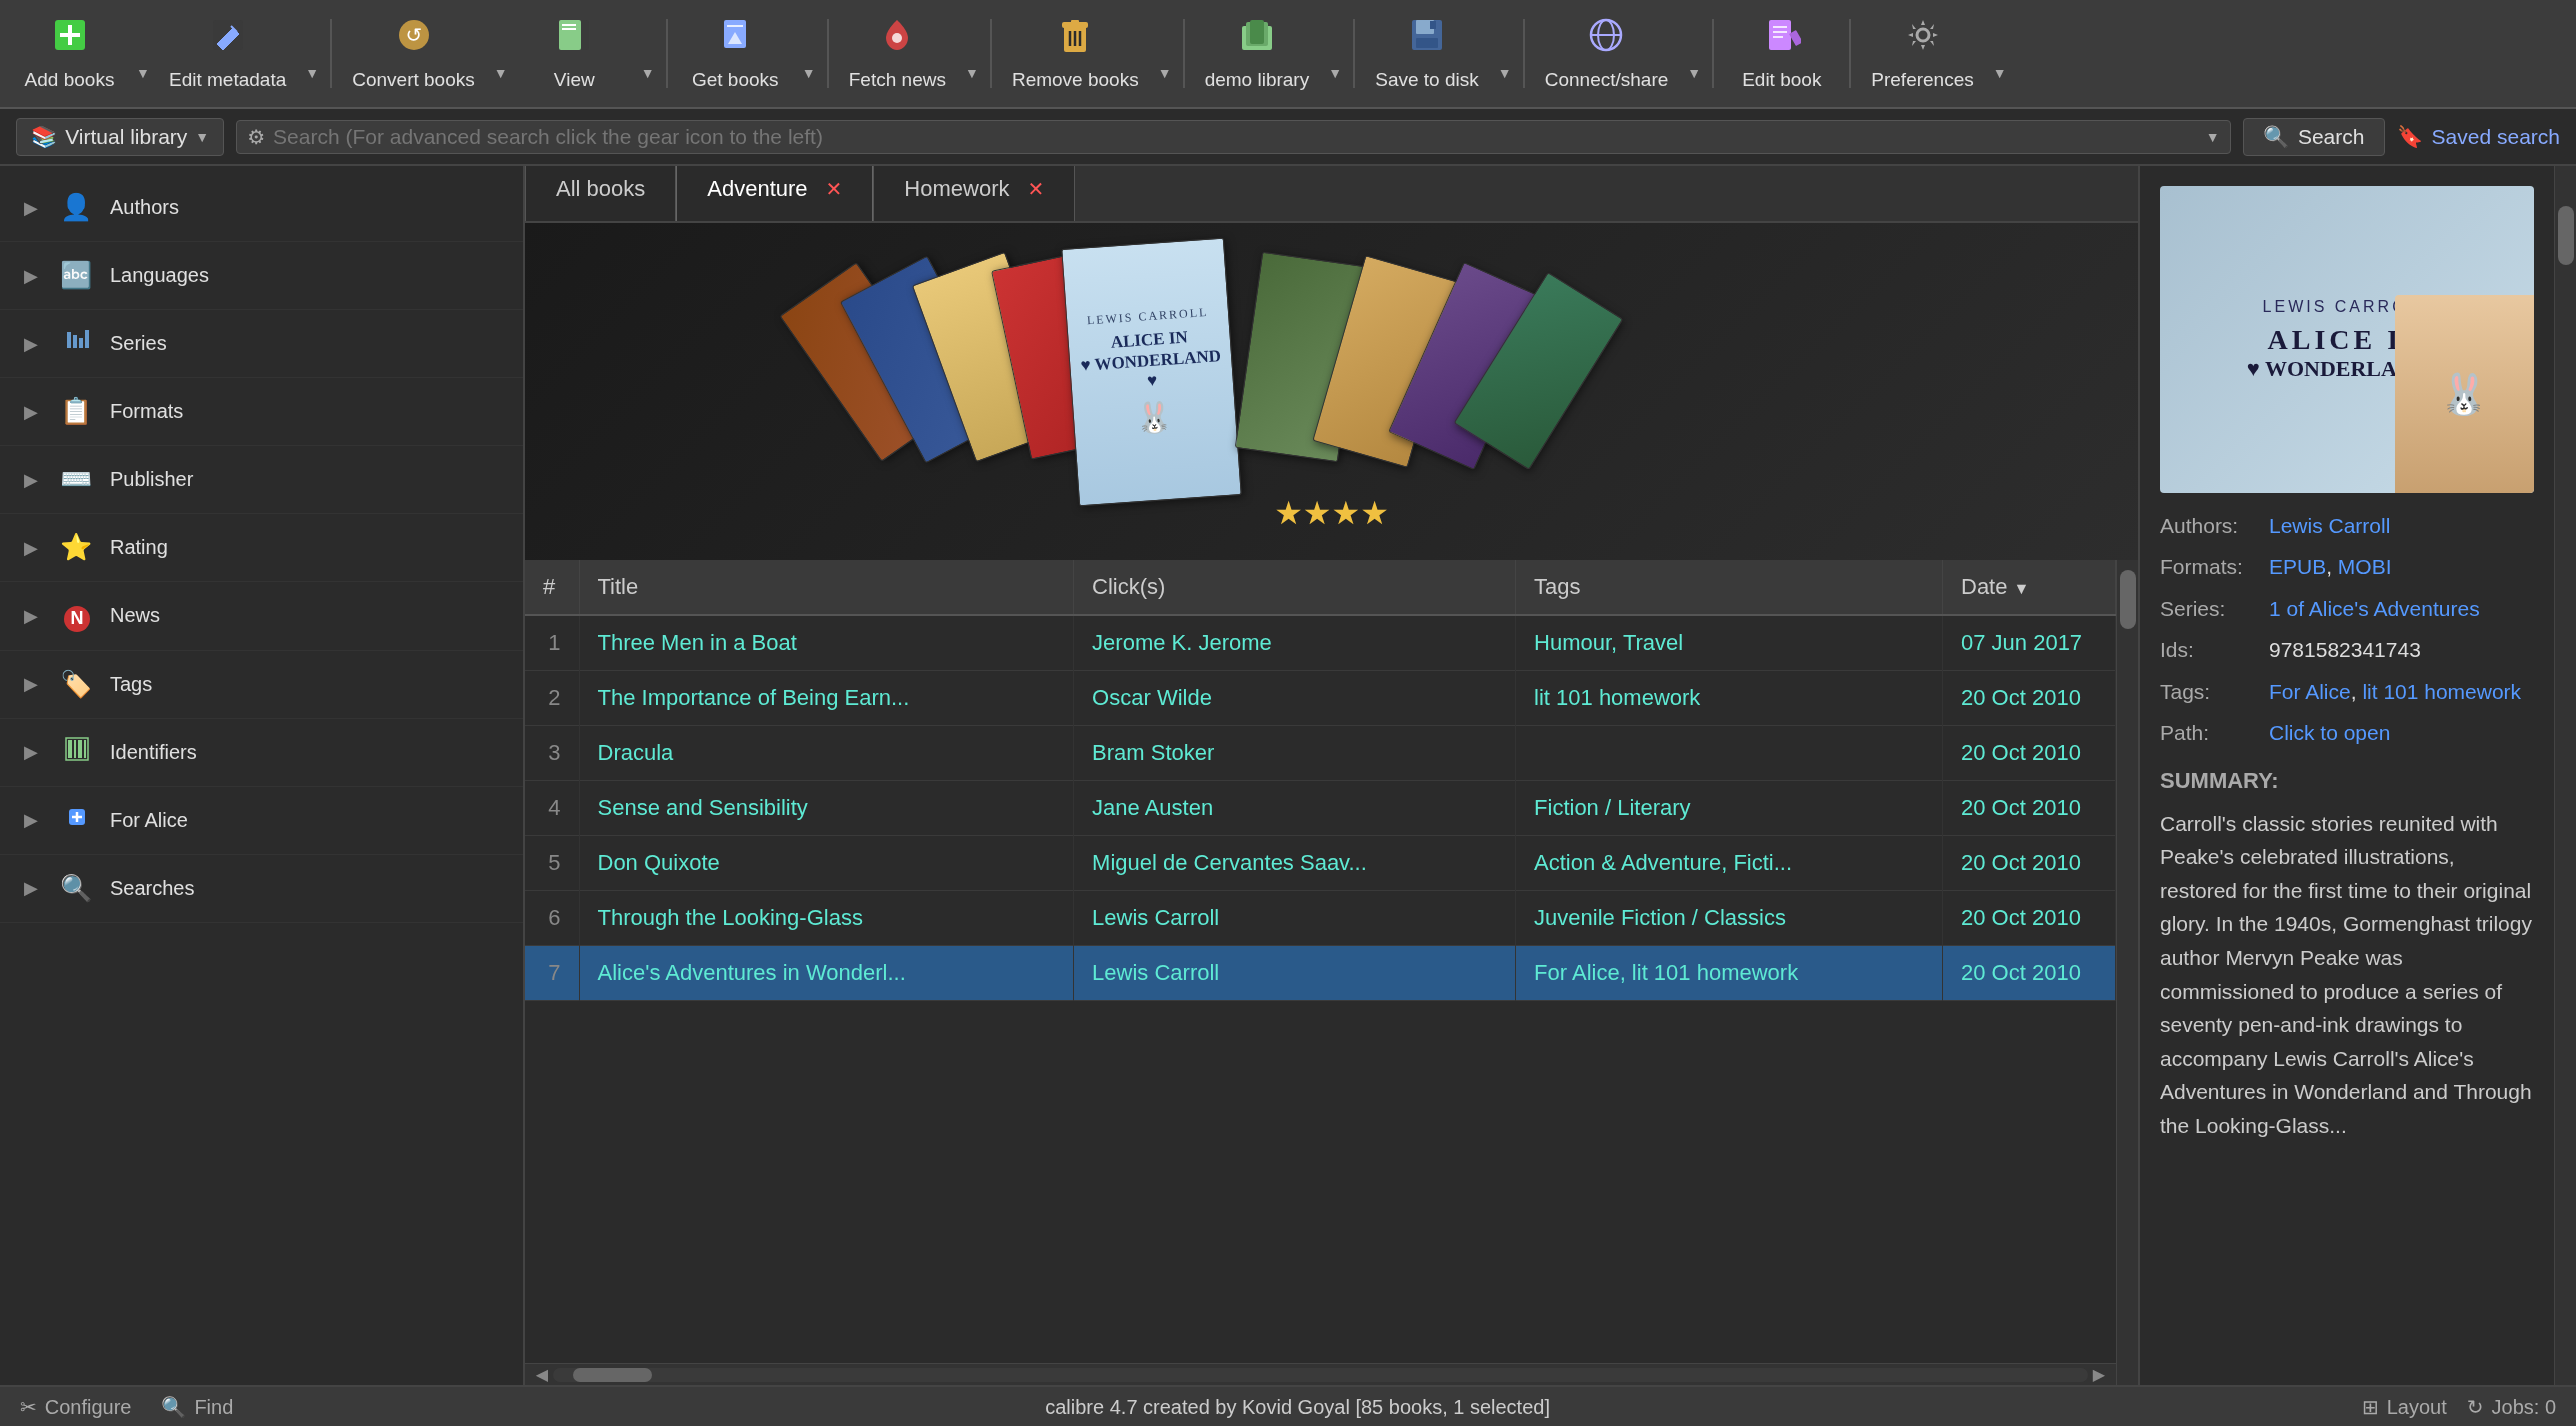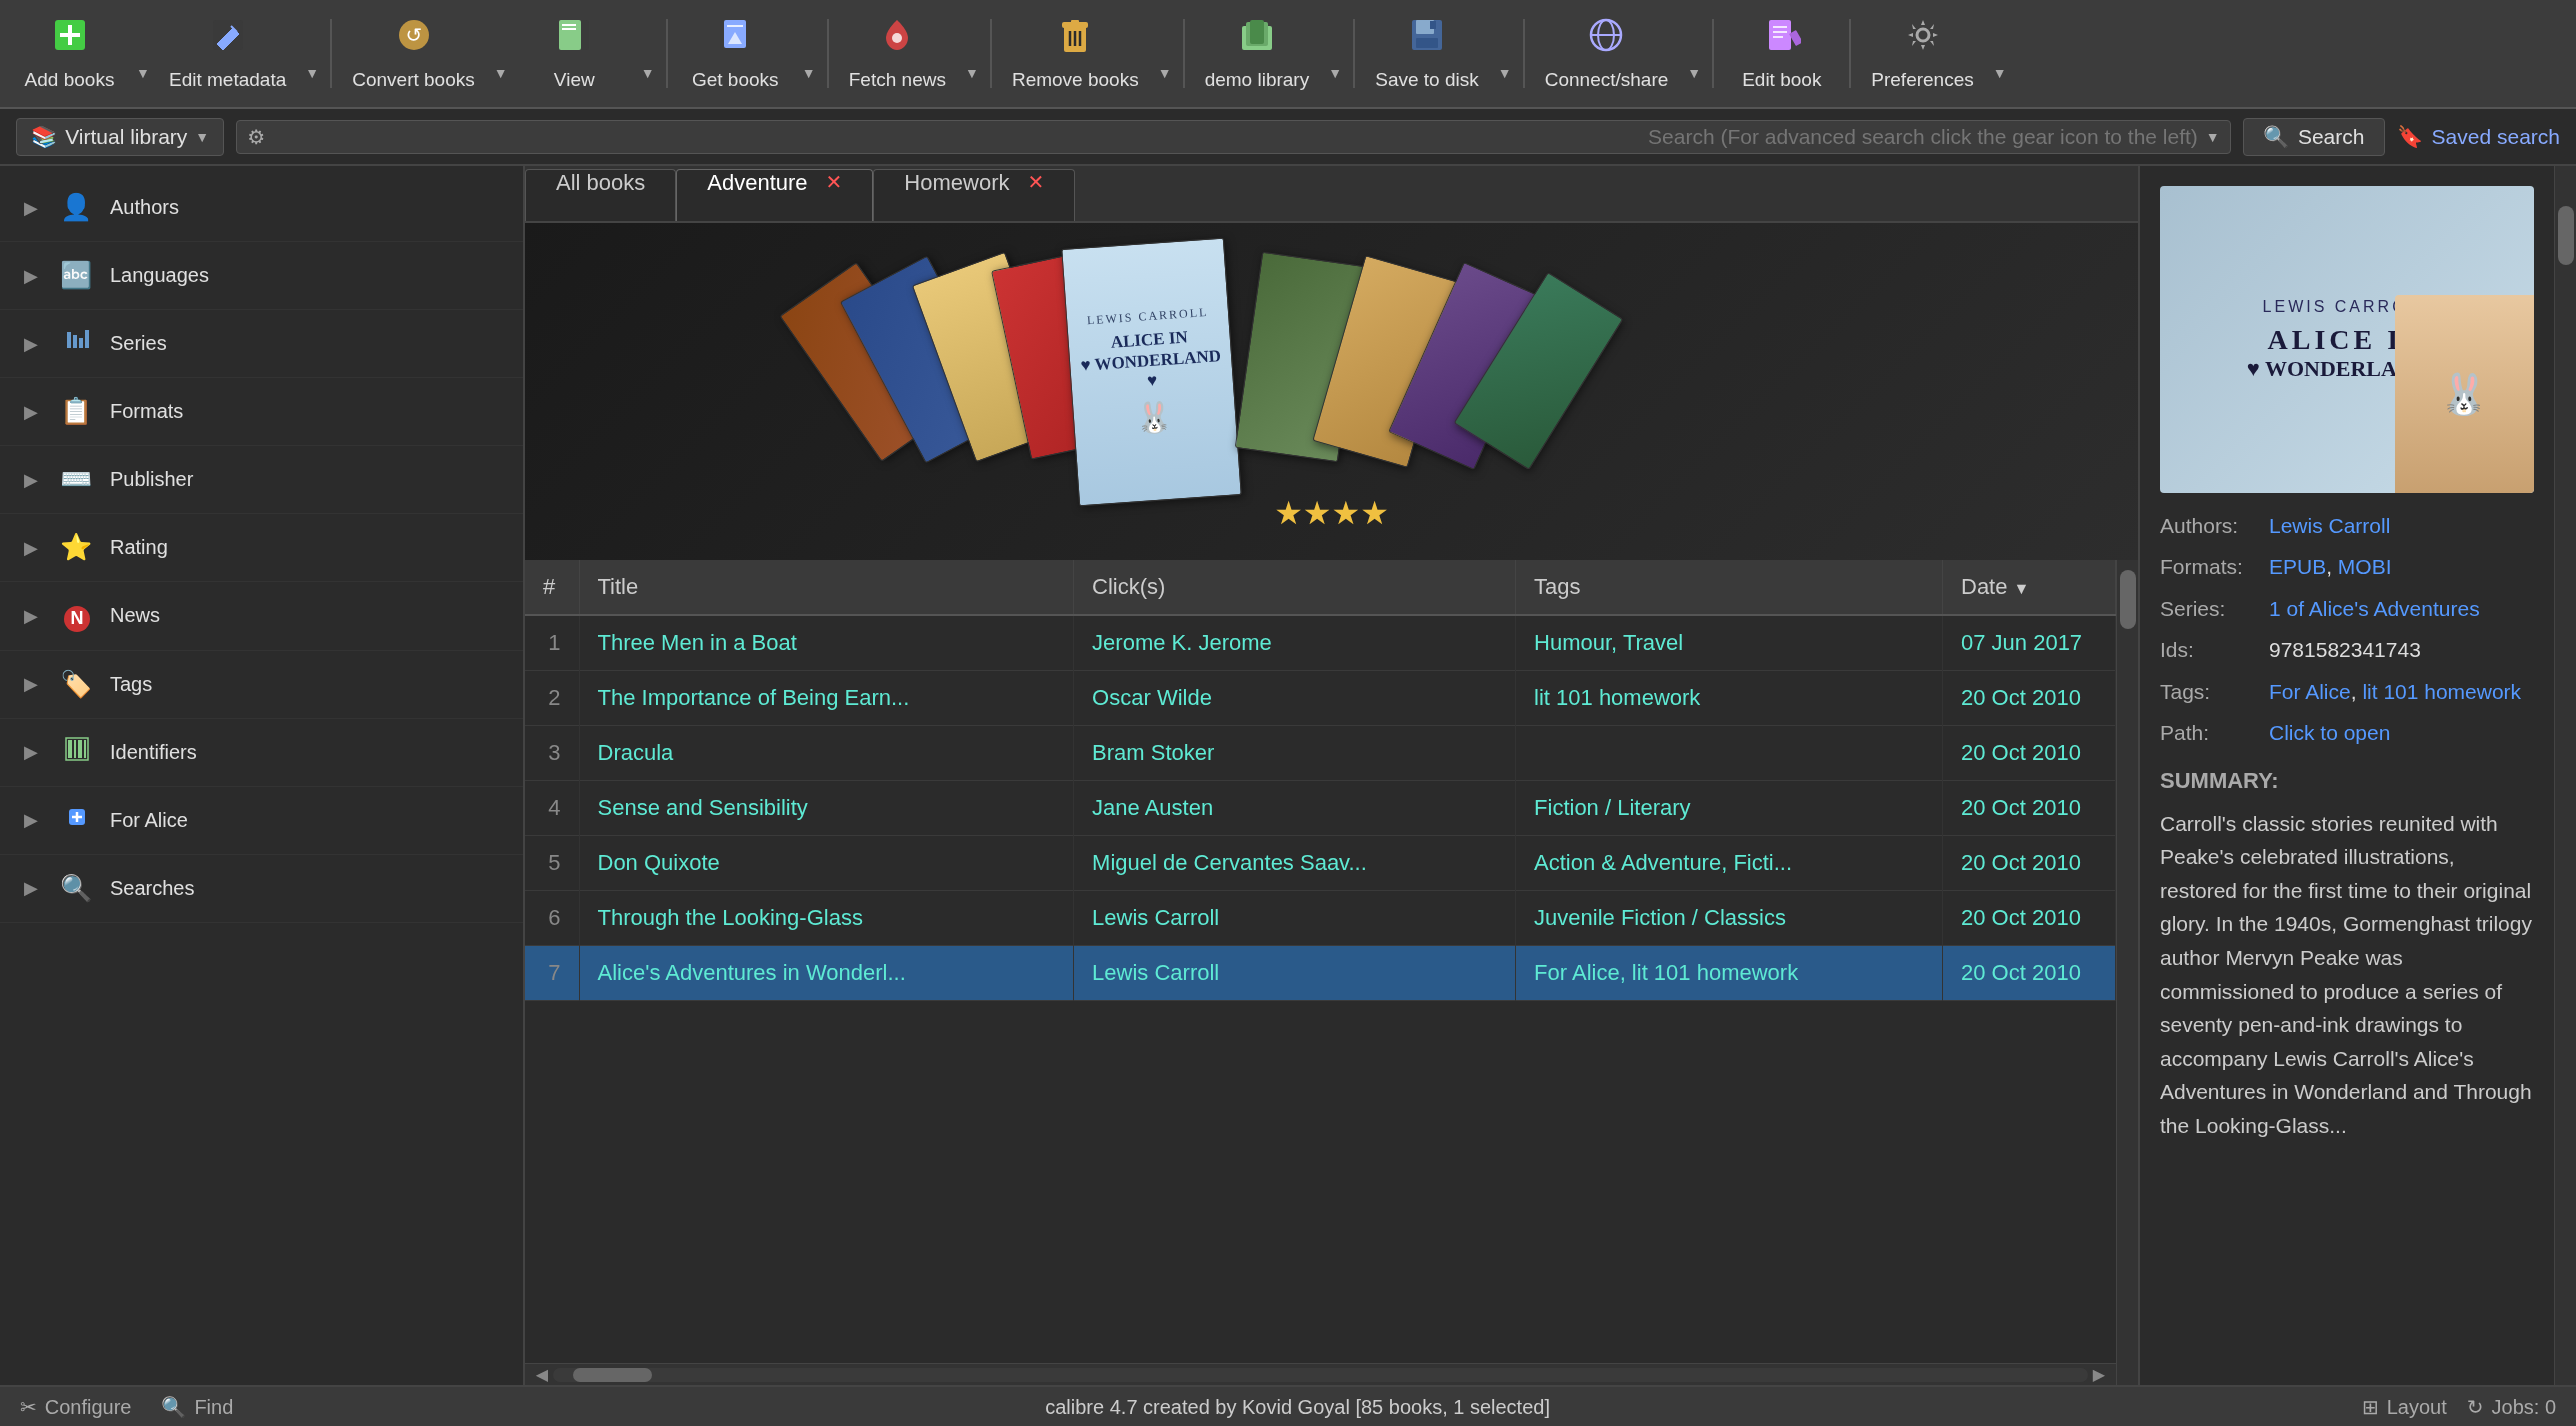--- a/index.html
+++ b/index.html
@@ -93,21 +93,20 @@
       padding: 4px 10px;
       gap: 8px;
     }
     .search-input-wrap input {
       flex: 1;
       background: transparent;
       border: none;
       color: #ccc;
       font-size: 21px;
       outline: none;
-      text-align: right;
     }
     .search-btn-main {
       display: flex;
       align-items: center;
       gap: 8px;
       background: #3c3c3c;
       border: 1px solid #555;
       border-radius: 4px;
       color: #e0e0e0;
       padding: 6px 20px;
@@ -163,23 +162,23 @@
     
     #tabs {
       display: flex;
       background: #333;
       border-bottom: 2px solid #444;
       height: 57px;
       align-items: flex-end;
     }
     .tab {
       display: flex;
-      align-items: flex-start;
+      align-items: center;
       padding: 0 30px;
-      height: 52px;
+      height: 66px;
       background: #2a2a2a;
       border: 1px solid #555;
       border-bottom: none;
       cursor: pointer;
       font-size: 22px;
       color: #ccc;
       gap: 10px;
       border-radius: 4px 4px 0 0;
     }
     .tab.active {

